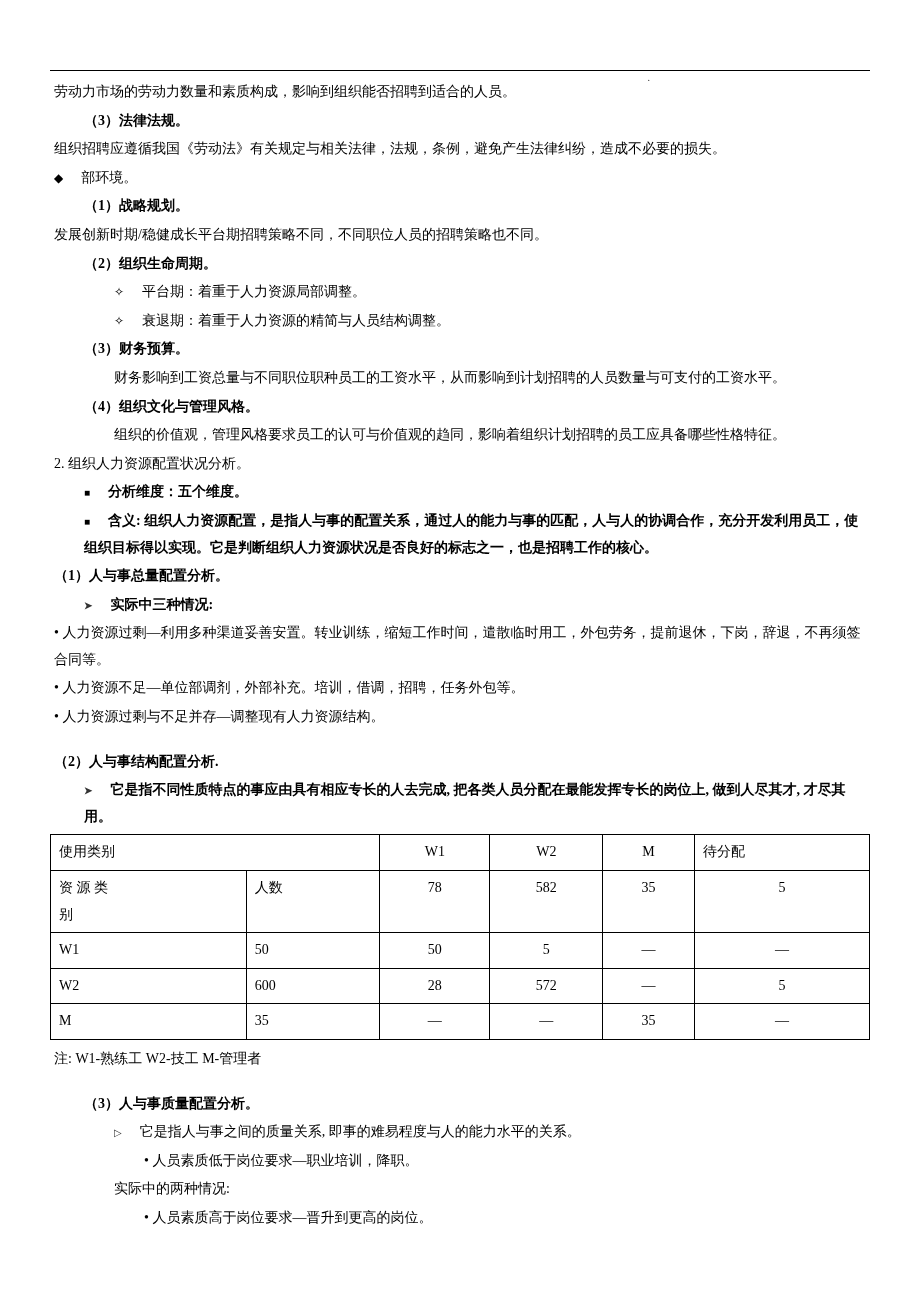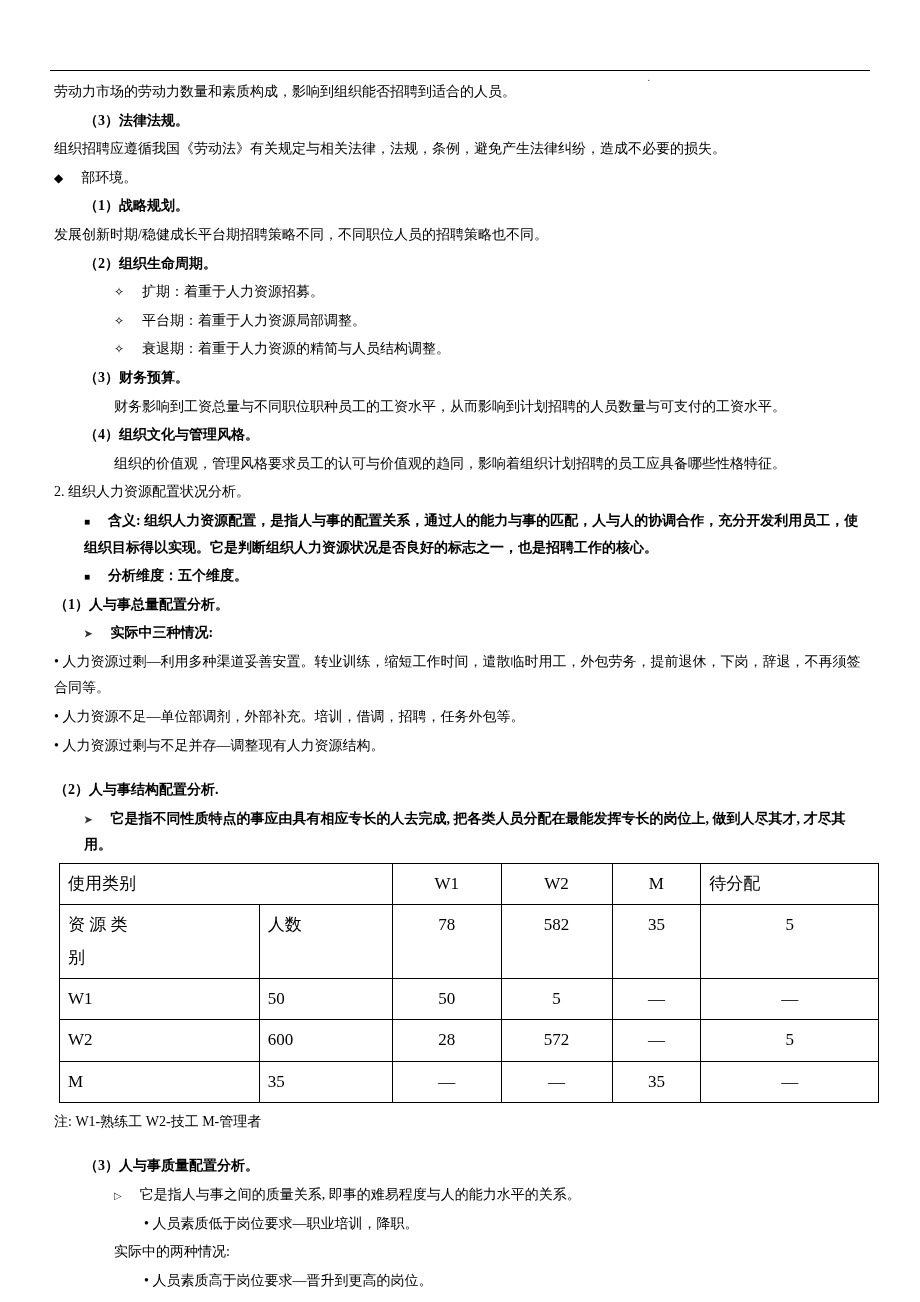--- a/index.html
+++ b/index.html
@@ -32,22 +32,22 @@
     .bullet-open::before   { content: "✧"; margin-right: 18px; font-size: 12px; }
     .bullet-square::before { content: "■"; margin-right: 18px; font-size: 10px; }
     .bullet-arrow::before  { content: "➤"; margin-right: 18px; font-size: 10px; color:#333; }
     .bullet-arrowo::before { content: "▷"; margin-right: 18px; font-size: 10px; color:#333; }
     .bold { font-weight: bold; }
     .section { margin-top: 18px; }
     
     table {
       border-collapse: collapse;
       width: 100%;
-      margin: 4px 0 6px 9px;
-      font-size: 17px;
+      margin: 4px 0 6px 0;
+      font-size: 14px;
     }
     td, th {
       border: 1px solid #000;
       padding: 4px 8px;
       text-align: left;
       vertical-align: top;
       font-weight: normal;
     }
     td.num { text-align: center; }
   </style>
@@ -58,33 +58,32 @@
 <div class="top-rule"></div>
 
 <div>
   <div class="line indent-0">劳动力市场的劳动力数量和素质构成，影响到组织能否招聘到适合的人员。</div>
   <div class="line indent-1">（3）法律法规。</div>
   <div class="line indent-0">组织招聘应遵循我国《劳动法》有关规定与相关法律，法规，条例，避免产生法律纠纷，造成不必要的损失。</div>
   <div class="line indent-0 bullet-filled"><span>部环境。</span></div>
   <div class="line indent-1">（1）战略规划。</div>
   <div class="line indent-0">发展创新时期/稳健成长平台期招聘策略不同，不同职位人员的招聘策略也不同。</div>
   <div class="line indent-1">（2）组织生命周期。</div>
-  <div class="line indent-2 bullet-open"><span>扩期：着重于人力资源招募。</span></div>
   <div class="line indent-2 bullet-open"><span>平台期：着重于人力资源局部调整。</span></div>
   <div class="line indent-2 bullet-open"><span>衰退期：着重于人力资源的精简与人员结构调整。</span></div>
   <div class="line indent-1">（3）财务预算。</div>
   <div class="line indent-2">财务影响到工资总量与不同职位职种员工的工资水平，从而影响到计划招聘的人员数量与可支付的工资水平。</div>
   <div class="line indent-1">（4）组织文化与管理风格。</div>
   <div class="line indent-2">组织的价值观，管理风格要求员工的认可与价值观的趋同，影响着组织计划招聘的员工应具备哪些性格特征。</div>
 </div>
 
 <div>
   <div class="line indent-0">2. 组织人力资源配置状况分析。</div>
+  <div class="line indent-1 bullet-square"><span>分析维度：五个维度。</span></div>
   <div class="line indent-1 bullet-square"><span>含义: 组织人力资源配置，是指人与事的配置关系，通过人的能力与事的匹配，人与人的协调合作，充分开发利用员工，使组织目标得以实现。它是判断组织人力资源状况是否良好的标志之一，也是招聘工作的核心。</span></div>
-  <div class="line indent-1 bullet-square"><span>分析维度：五个维度。</span></div>
 </div>
 
 <div>
   <div class="line indent-0 bold">（1）人与事总量配置分析。</div>
   <div class="line indent-1 bullet-arrow"><span>实际中三种情况:</span></div>
   <div class="line indent-0">• 人力资源过剩—利用多种渠道妥善安置。转业训练，缩短工作时间，遣散临时用工，外包劳务，提前退休，下岗，辞退，不再须签合同等。</div>
   <div class="line indent-0">• 人力资源不足—单位部调剂，外部补充。培训，借调，招聘，任务外包等。</div>
   <div class="line indent-0">• 人力资源过剩与不足并存—调整现有人力资源结构。</div>
 </div>
 

